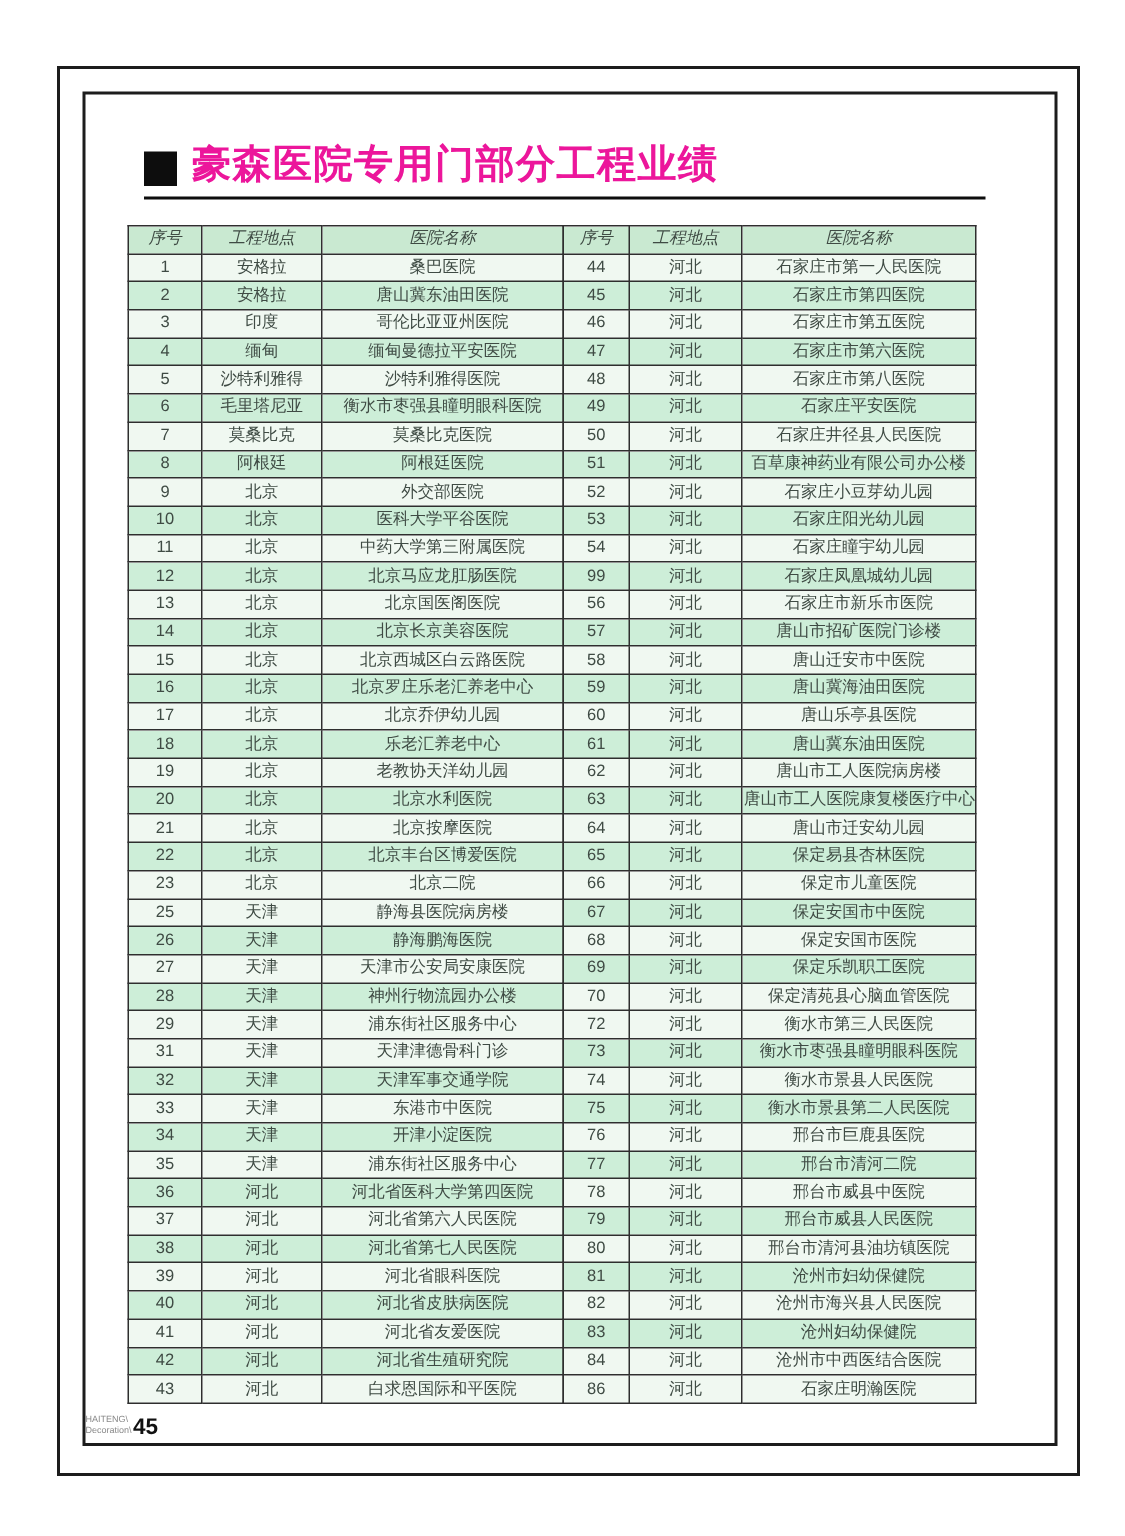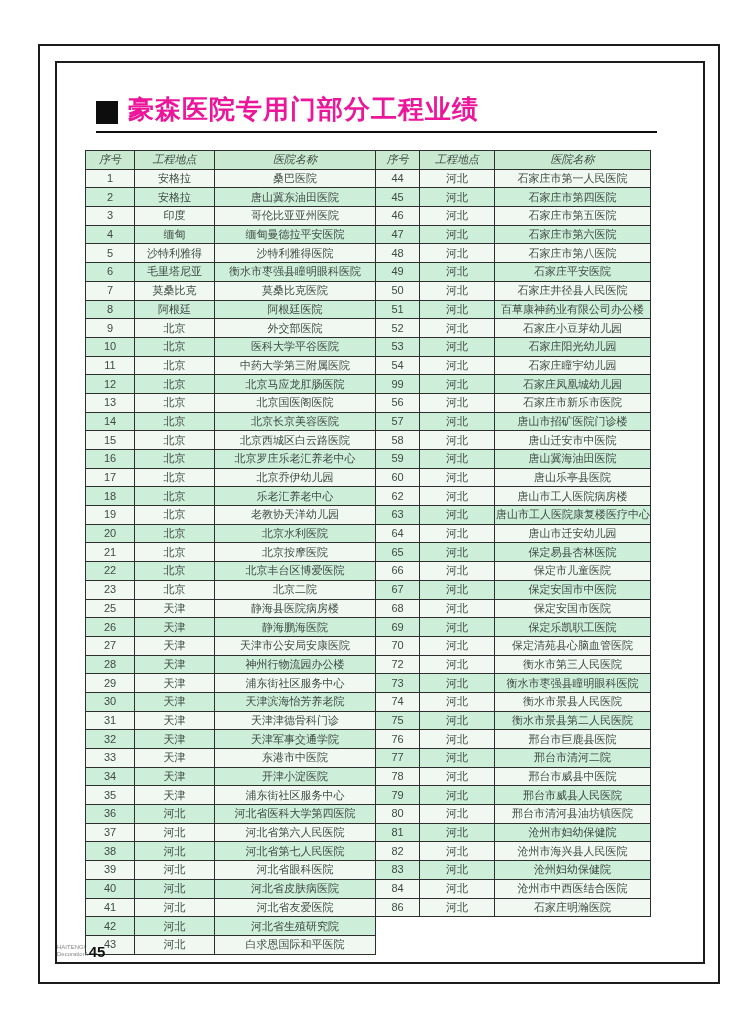--- a/index.html
+++ b/index.html
@@ -208,25 +208,20 @@
         <tr class="green">
           <td>28</td>
           <td>天津</td>
           <td>神州行物流园办公楼</td>
         </tr>
         <tr class="light">
           <td>29</td>
           <td>天津</td>
           <td>浦东街社区服务中心</td>
         </tr>
-        <tr class="green">
-          <td>30</td>
-          <td>天津</td>
-          <td>天津滨海怡芳养老院</td>
-        </tr>
         <tr class="light">
           <td>31</td>
           <td>天津</td>
           <td>天津津德骨科门诊</td>
         </tr>
         <tr class="green">
           <td>32</td>
           <td>天津</td>
           <td>天津军事交通学院</td>
         </tr>
@@ -380,20 +375,25 @@
         <tr class="green">
           <td>59</td>
           <td>河北</td>
           <td>唐山冀海油田医院</td>
         </tr>
         <tr class="light">
           <td>60</td>
           <td>河北</td>
           <td>唐山乐亭县医院</td>
         </tr>
+        <tr class="green">
+          <td>61</td>
+          <td>河北</td>
+          <td>唐山冀东油田医院</td>
+        </tr>
         <tr class="light">
           <td>62</td>
           <td>河北</td>
           <td>唐山市工人医院病房楼</td>
         </tr>
         <tr class="green">
           <td>63</td>
           <td>河北</td>
           <td>唐山市工人医院康复楼医疗中心</td>
         </tr>

